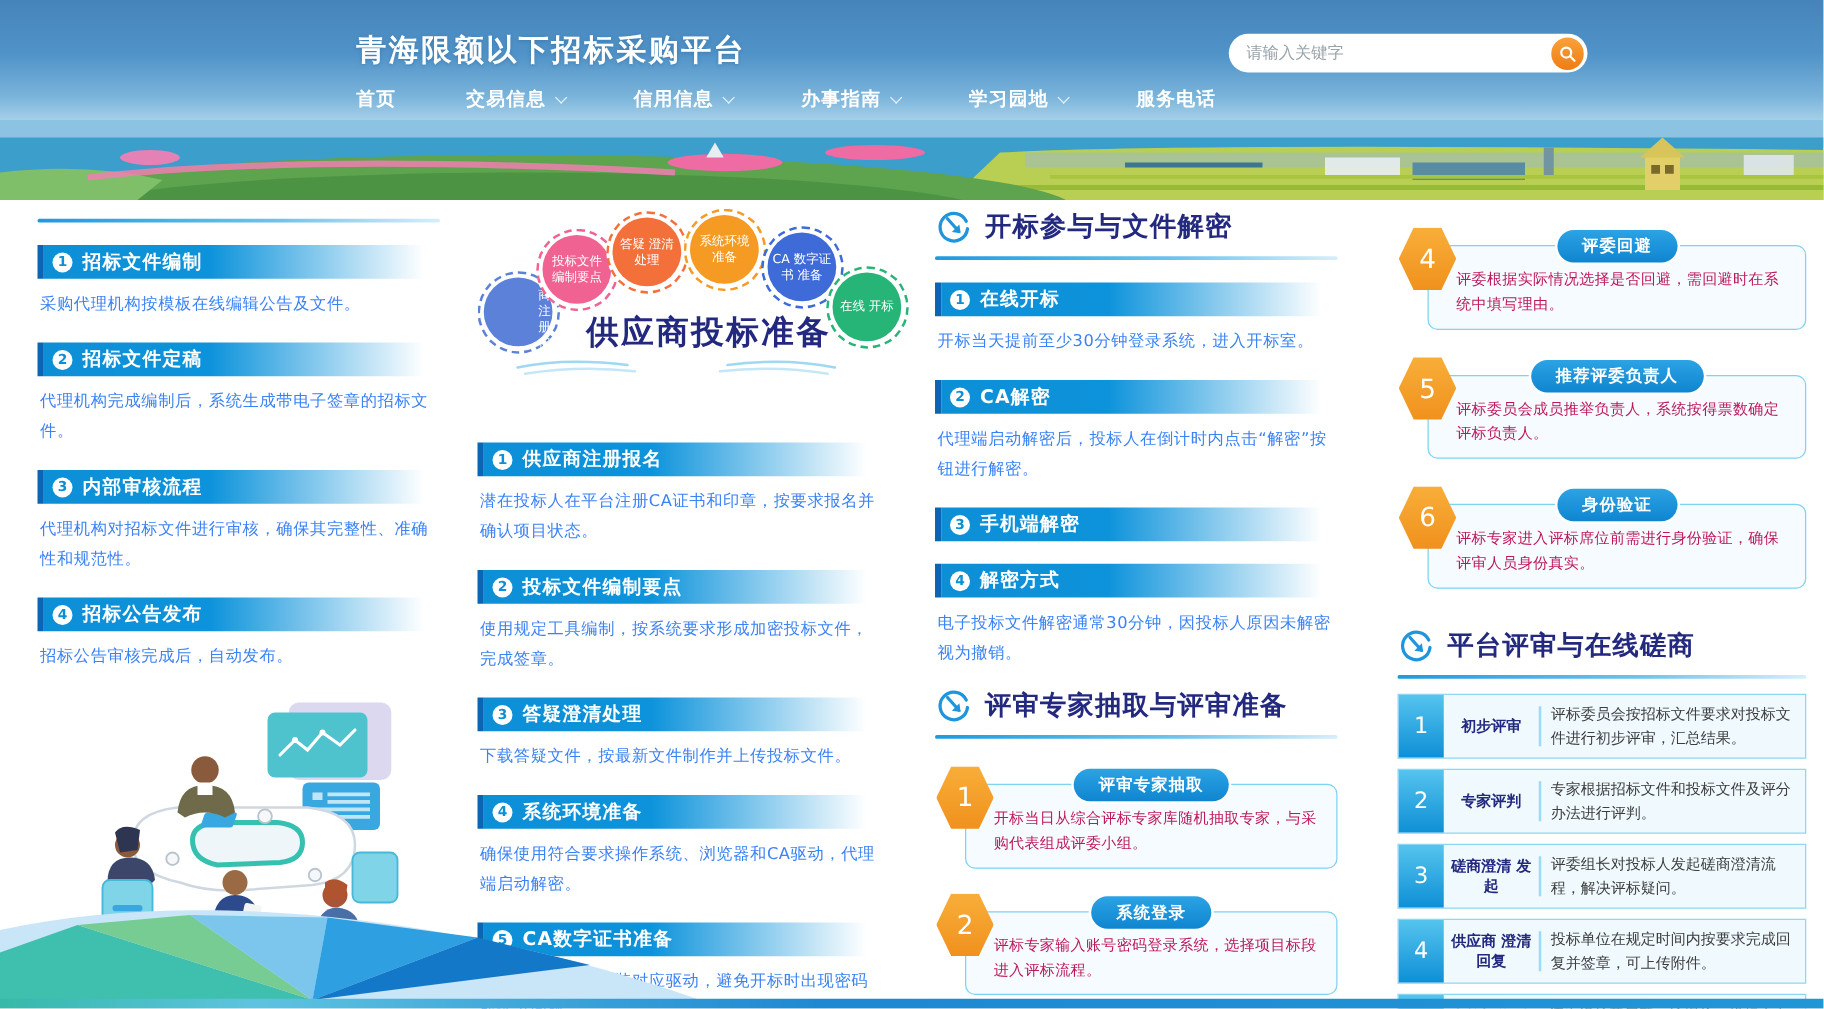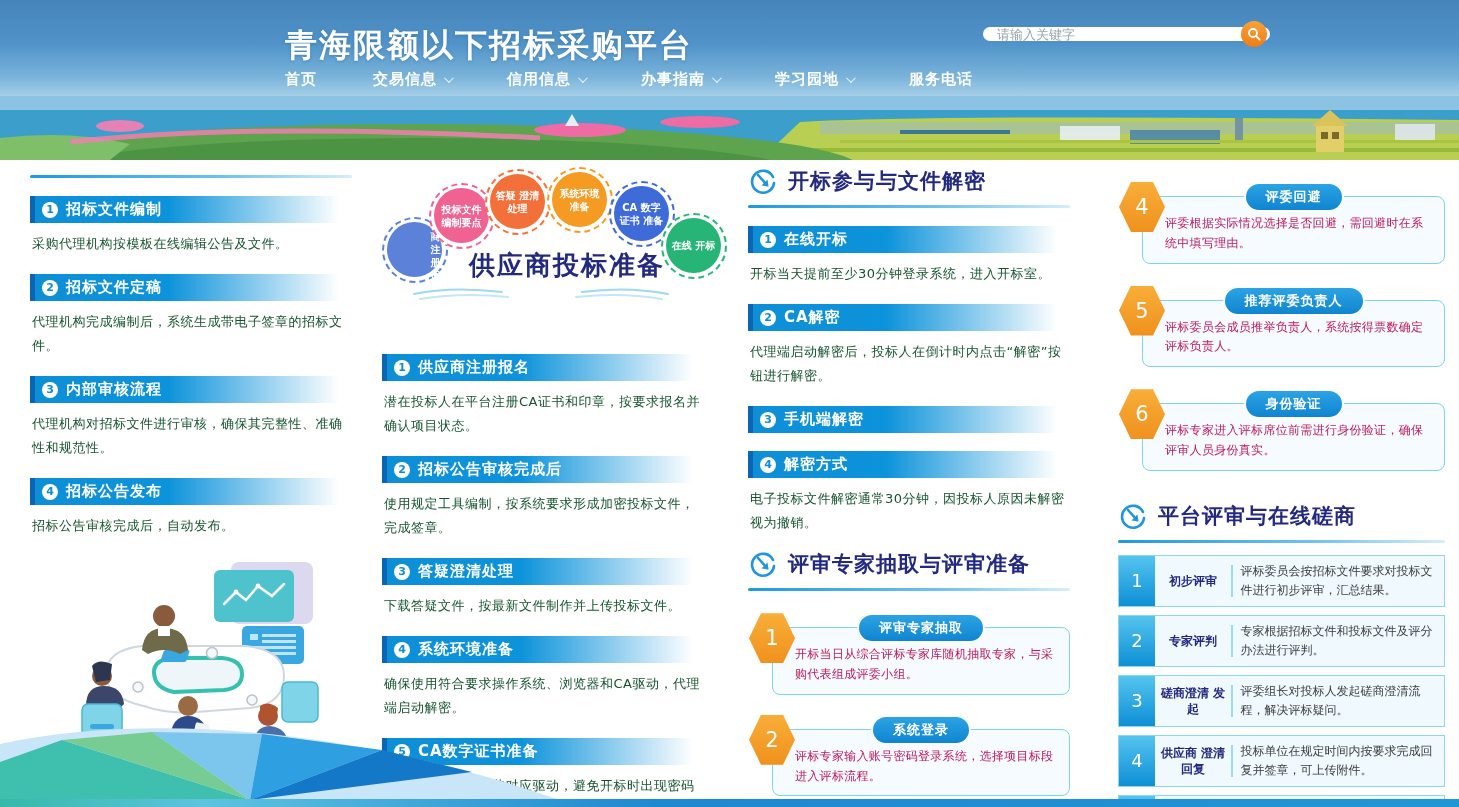--- a/index.html
+++ b/index.html
@@ -3,23 +3,23 @@
 <meta charset="utf-8">
 <style>
   * { margin:0; padding:0; box-sizing:border-box; }
   html,body { width:1459px; height:807px; }
   body { font-family:"DejaVu Sans","Liberation Sans",sans-serif; background:#fff; }
   .page { position:relative; width:1459px; height:807px; overflow:hidden; background:#fff; }
 
   
   .header { position:absolute; top:0; left:0; width:1459px; height:96px;
     background:linear-gradient(180deg,#4584ba 0%,#5093c8 45%,#79b3da 80%,#a5cfe8 100%); }
-  .site-title { position:absolute; left:285px; top:24px; color:#fff; font-size:32px;
+  .site-title { position:absolute; left:285px; top:24px; color:#fff; font-size:24px;
     font-weight:bold; letter-spacing:2px; text-shadow:0 1px 3px rgba(30,80,130,.35); }
-  .searchbox { position:absolute; right:189px; top:27px; width:287px; height:14px;
+  .searchbox { position:absolute; right:189px; top:27px; width:287px; height:31px;
     background:#fff; border-radius:16px; display:flex; align-items:center; padding:0 3px 0 14px; }
   .searchbox input { border:none; outline:none; flex:1; font-size:13px; color:#444;
     background:transparent; font-family:inherit; }
   .searchbox input::placeholder { color:#9aa3ab; }
   .search-btn { width:26px; height:26px; border-radius:50%; border:none; cursor:pointer;
     background:linear-gradient(180deg,#f9a13a,#ef7d14); display:flex; align-items:center; justify-content:center; }
   .nav { position:absolute; left:285px; top:70px; display:flex; gap:56px; }
   .nav-item { position:relative; color:#fff; font-size:15px; font-weight:bold; cursor:pointer;
     display:flex; align-items:center; gap:7px; padding-bottom:10px; letter-spacing:1px;}
   .nav-item .caret { width:7px; height:7px; border-right:1.6px solid #e8f4fc;
@@ -41,29 +41,29 @@
   .sec-title { color:#23297e; font-size:21px; font-weight:bold; letter-spacing:1px; }
   .sec-underline { height:3px; margin-top:9px; border-radius:2px;
     background:linear-gradient(90deg,#1e9ade 0%,#6fc3ec 60%,#d6eefb 100%); }
 
   .ibar { margin-top:18px; height:27px; display:flex; align-items:center; gap:8px;
     padding-left:7px; border-left:5px solid #0a66b4;
     background:linear-gradient(90deg,#0d8fd6 0%,#0d93db 42%,rgba(240,250,255,0) 96%); }
   .ibar-num { width:16px; height:16px; min-width:16px; border-radius:50%; background:#fff;
     color:#0d8fd6; font-size:11px; font-weight:bold; display:flex; align-items:center; justify-content:center; }
   .ibar-title { color:#fff; font-size:15px; font-weight:bold; letter-spacing:1px; }
-  .idesc { margin:9px 2px 4px 2px; font-size:13px; color:#14532d; line-height:1.85; letter-spacing:.5px; }
+  .idesc { margin:9px 2px 4px 2px; font-size:13px; color:#3b82f6; line-height:1.85; letter-spacing:.5px; }
 
   
   .arc-box { position:relative; width:324px; height:170px; }
   .arc-path { position:absolute; left:0; top:0; }
   .circle-ring { position:absolute; width:66px; height:66px; border-radius:50%;
     border:2.5px dashed #888; padding:3px; background:#fff; }
   .circle-core { width:55px; height:55px; border-radius:50%; display:flex; align-items:center;
-    justify-content:center; text-align:center; color:#fff; font-weight:bold; font-size:10px;
+    justify-content:center; text-align:center; color:#fff; font-weight:normal; font-size:10px;
     line-height:1.3; padding:4px; }
   .arc-title { position:absolute; left:0; top:82px; width:250px; left:60px; text-align:center;
     color:#23297e; font-size:26px; font-weight:bold; letter-spacing:2px; }
   .arc-wave { position:absolute; left:30px; top:118px; }
 
   
   .card { position:relative; margin:26px 0 0 24px; border:1.5px solid #7ed3f2; border-radius:8px;
     background:#f5fbff; padding:17px 12px 9px 22px; min-height:62px; }
   .hex { position:absolute; left:-24px; top:-15px; width:46px; height:50px;
     clip-path:polygon(26% 0,74% 0,100% 50%,74% 100%,26% 100%,0 50%);
@@ -274,21 +274,21 @@
     </div>
 
     <div class="ibar">
       <span class="ibar-num">1</span>
       <span class="ibar-title">供应商注册报名</span>
     </div>
     <div class="idesc">潜在投标人在平台注册CA证书和印章，按要求报名并确认项目状态。</div>
 
     <div class="ibar">
       <span class="ibar-num">2</span>
-      <span class="ibar-title">招标公告审核完成后</span>
+      <span class="ibar-title">投标文件编制要点</span>
     </div>
     <div class="idesc">使用规定工具编制，按系统要求形成加密投标文件，完成签章。</div>
 
     <div class="ibar">
       <span class="ibar-num">3</span>
       <span class="ibar-title">答疑澄清处理</span>
     </div>
     <div class="idesc">下载答疑文件，按最新文件制作并上传投标文件。</div>
 
     <div class="ibar">

